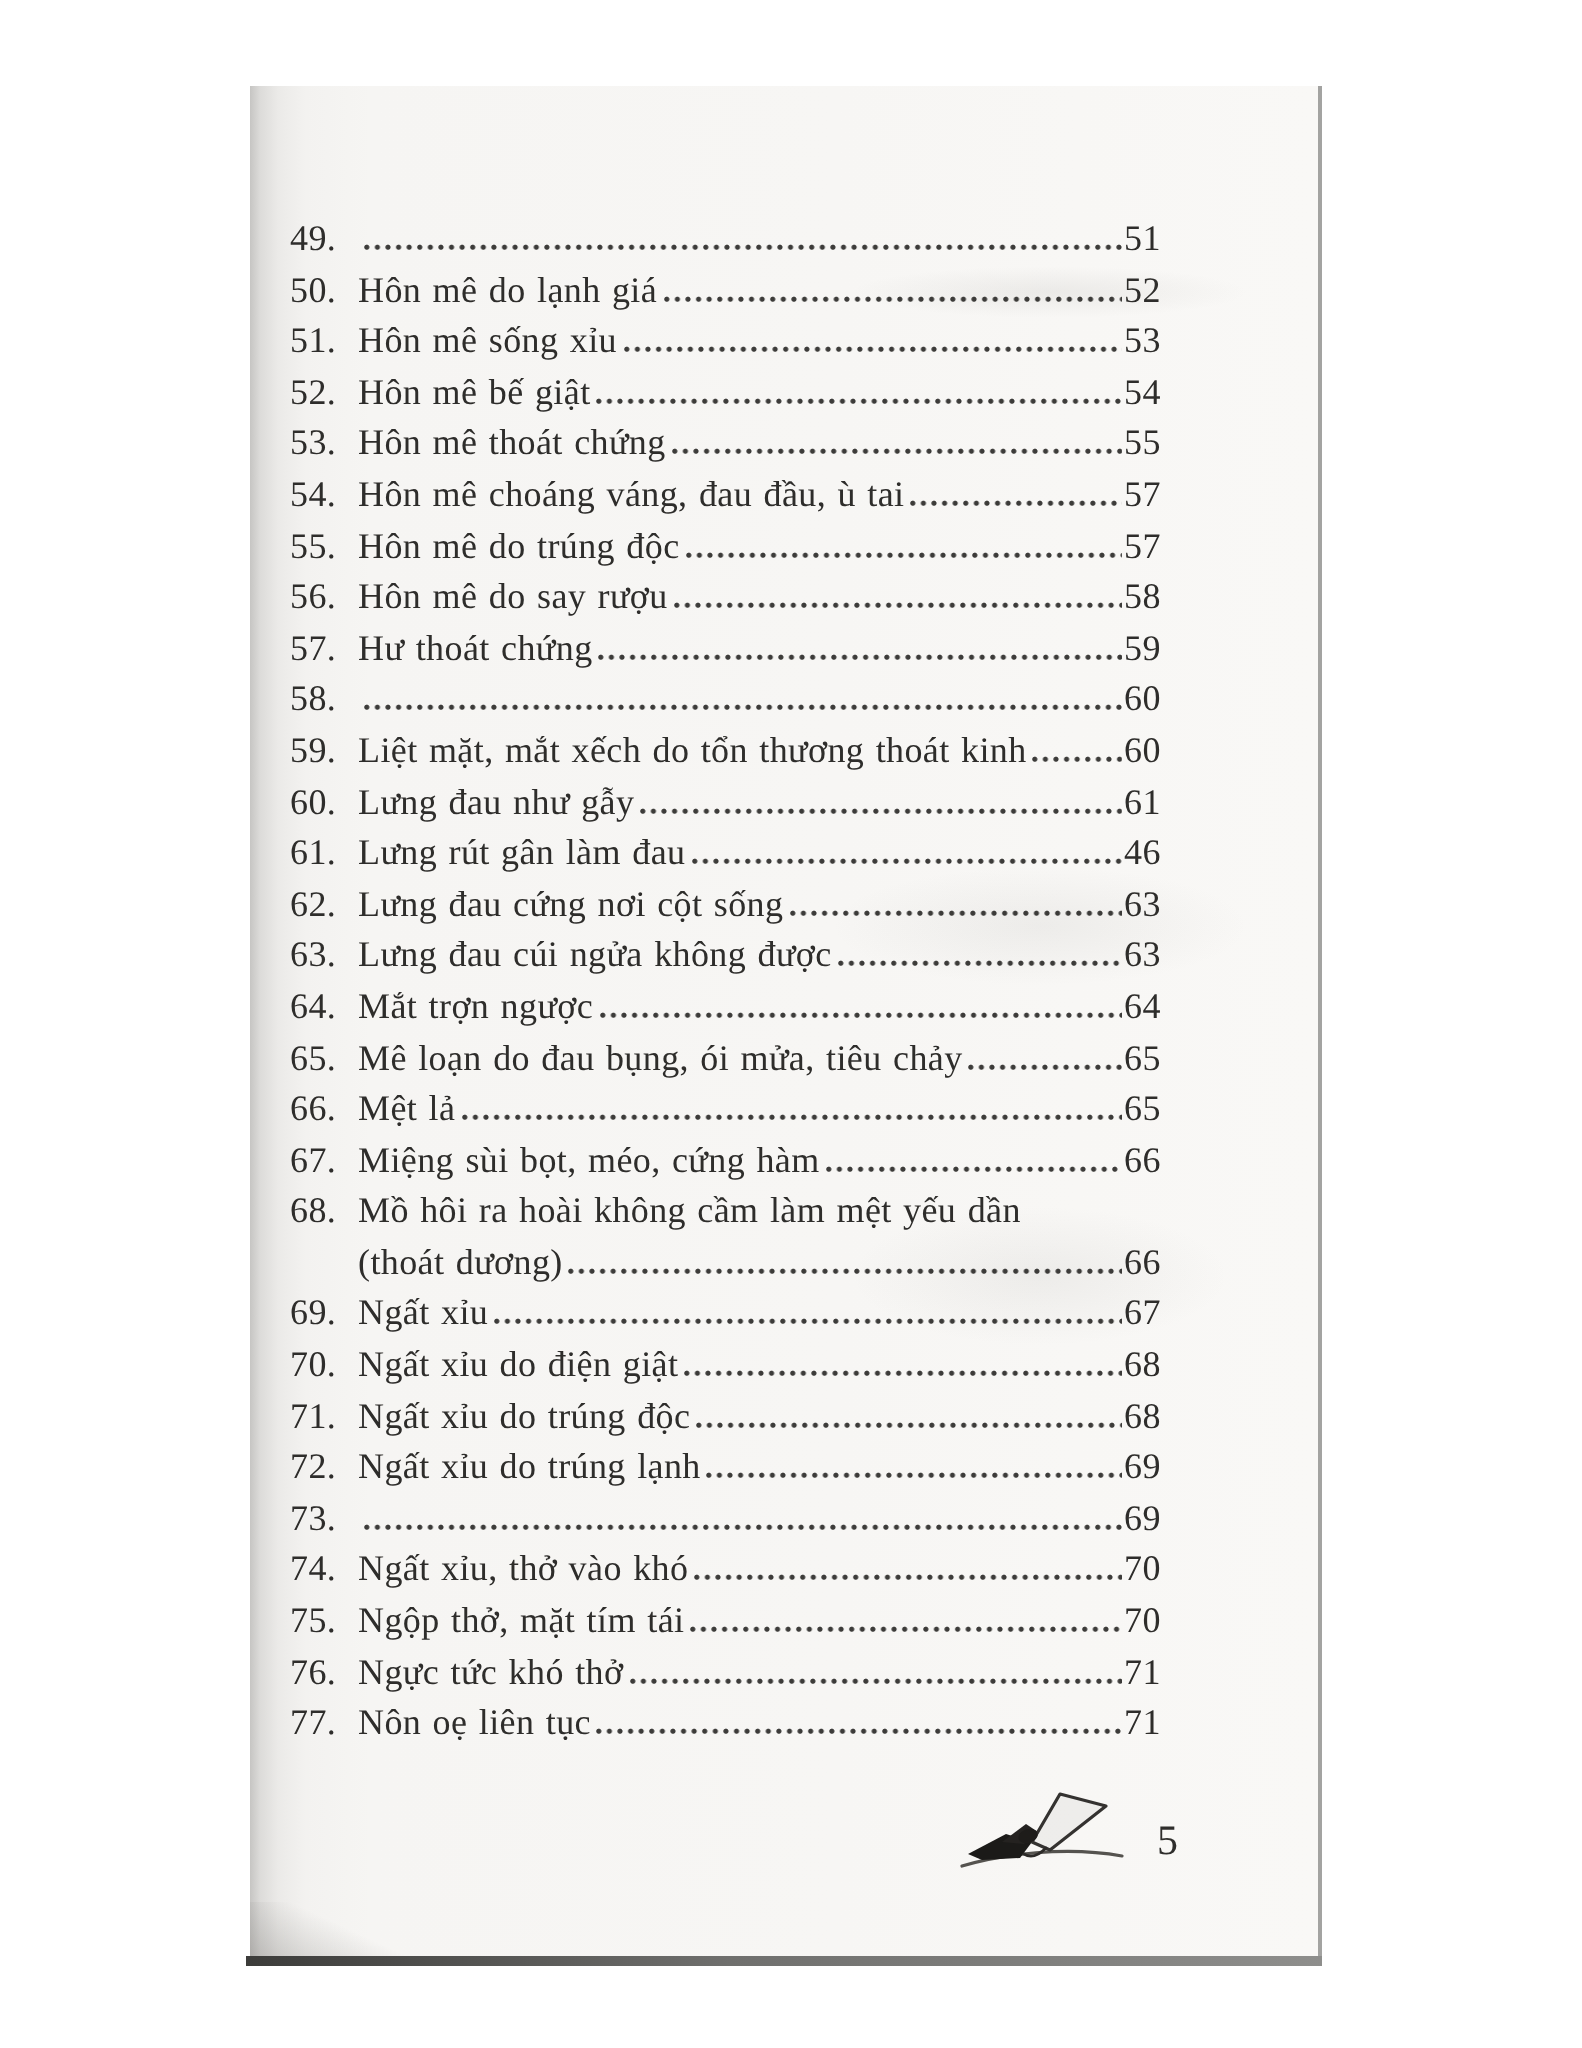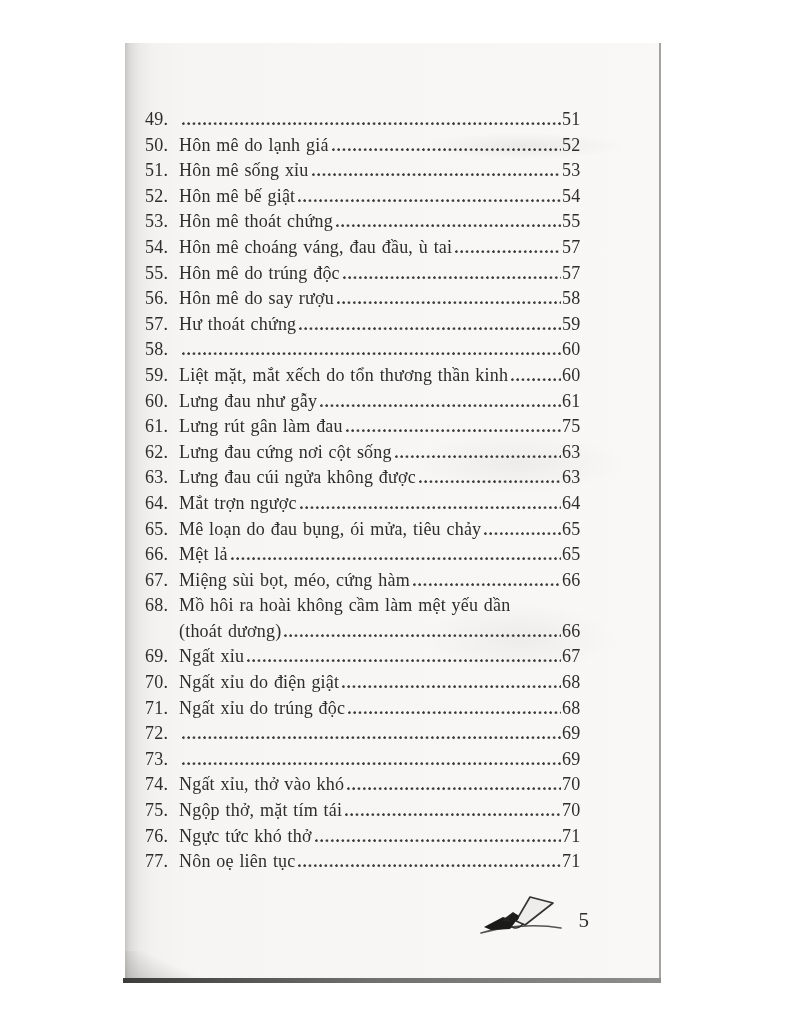--- a/index.html
+++ b/index.html
@@ -135,35 +135,35 @@
     <span class="leader"></span>
     <span class="page-no">59</span>
   </div>
       <div class="row">
     <span class="num">58.</span>
     <span class="leader"></span>
     <span class="page-no">60</span>
   </div>
       <div class="row">
     <span class="num">59.</span>
-    <span class="title">Liệt mặt, mắt xếch do tổn thương thần kinh</span>
+    <span class="title">Liệt mặt, mắt xếch do tổn thương thoát kinh</span>
     <span class="leader"></span>
     <span class="page-no">60</span>
   </div>
       <div class="row">
     <span class="num">60.</span>
     <span class="title">Lưng đau như gẫy</span>
     <span class="leader"></span>
     <span class="page-no">61</span>
   </div>
       <div class="row">
     <span class="num">61.</span>
     <span class="title">Lưng rút gân làm đau</span>
     <span class="leader"></span>
-    <span class="page-no">75</span>
+    <span class="page-no">46</span>
   </div>
       <div class="row">
     <span class="num">62.</span>
     <span class="title">Lưng đau cứng nơi cột sống</span>
     <span class="leader"></span>
     <span class="page-no">63</span>
   </div>
       <div class="row">
     <span class="num">63.</span>
     <span class="title">Lưng đau cúi ngửa không được</span>
@@ -218,20 +218,21 @@
     <span class="page-no">68</span>
   </div>
       <div class="row">
     <span class="num">71.</span>
     <span class="title">Ngất xỉu do trúng độc</span>
     <span class="leader"></span>
     <span class="page-no">68</span>
   </div>
       <div class="row">
     <span class="num">72.</span>
+    <span class="title">Ngất xỉu do trúng lạnh</span>
     <span class="leader"></span>
     <span class="page-no">69</span>
   </div>
       <div class="row">
     <span class="num">73.</span>
     <span class="leader"></span>
     <span class="page-no">69</span>
   </div>
       <div class="row">
     <span class="num">74.</span>

